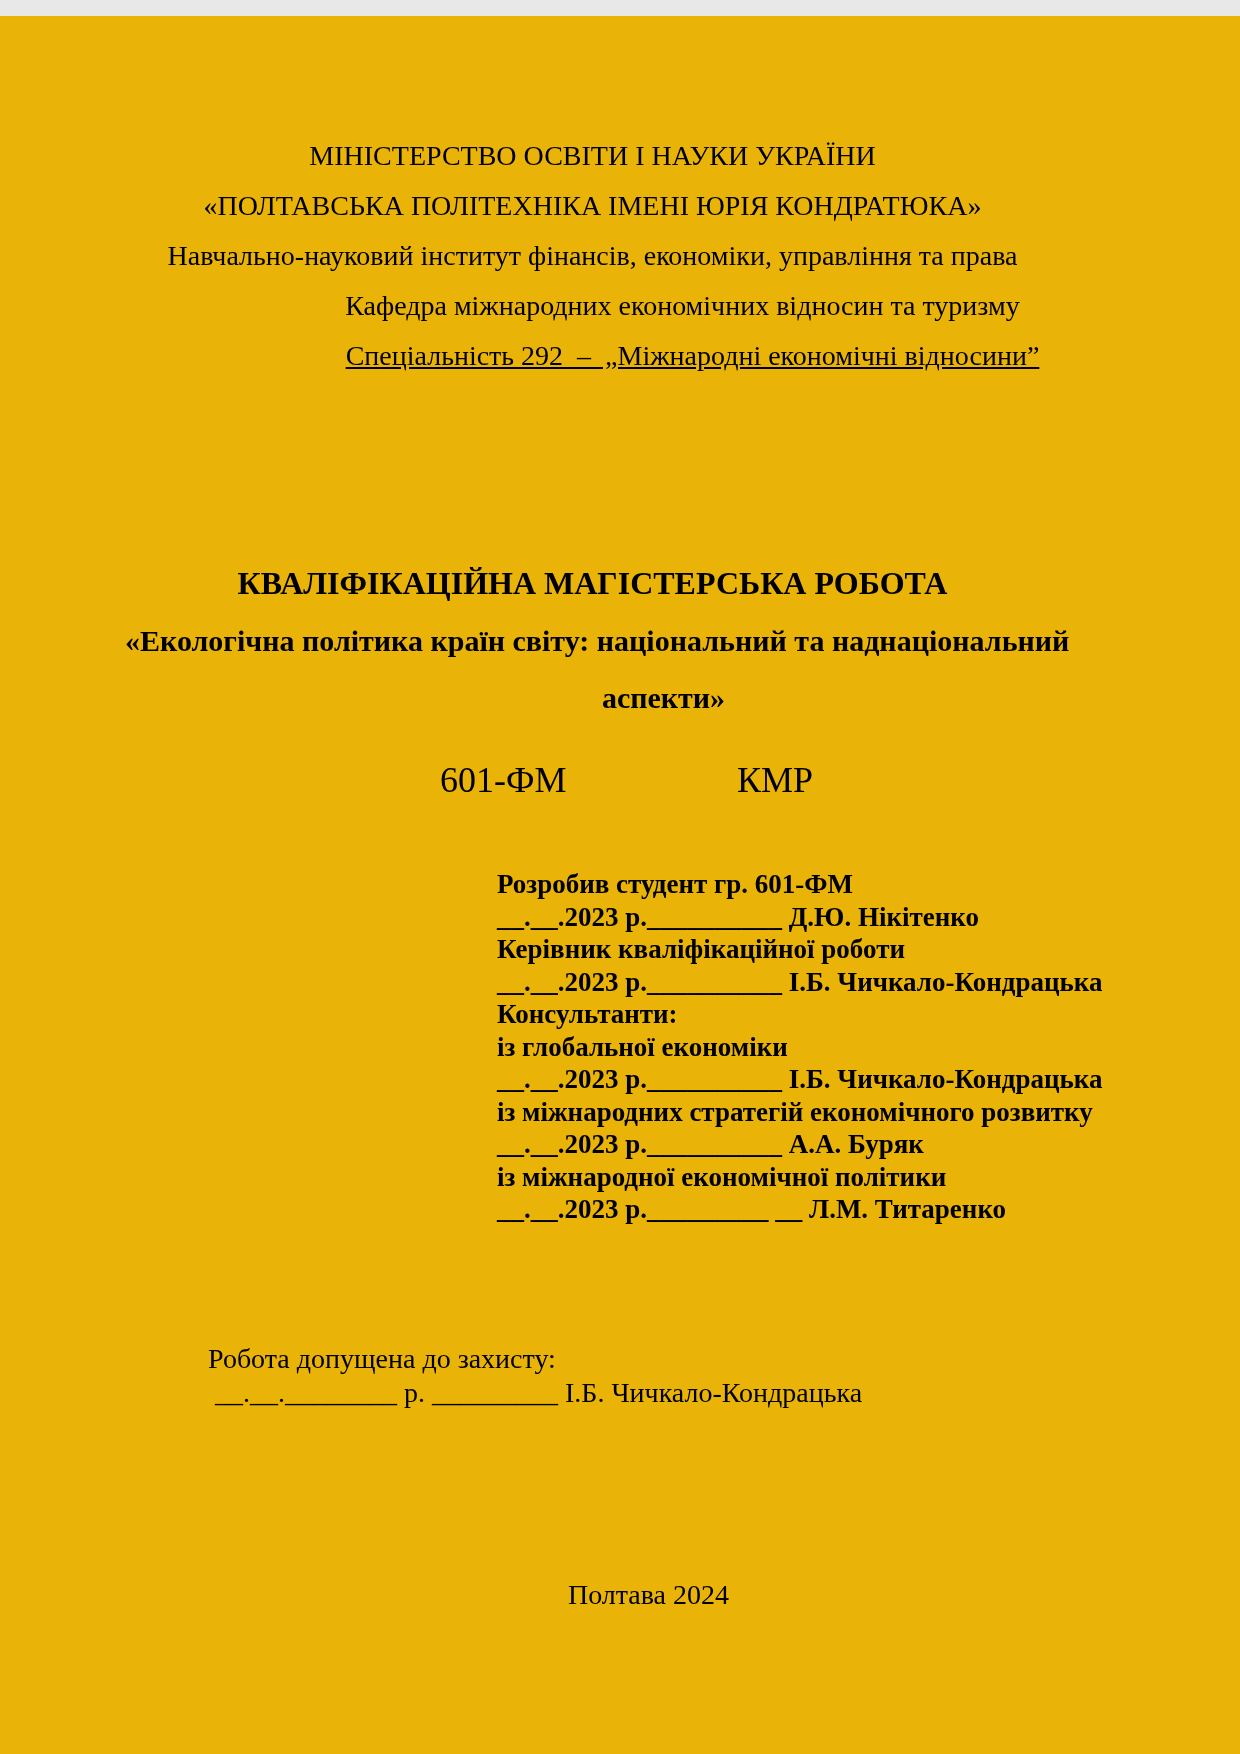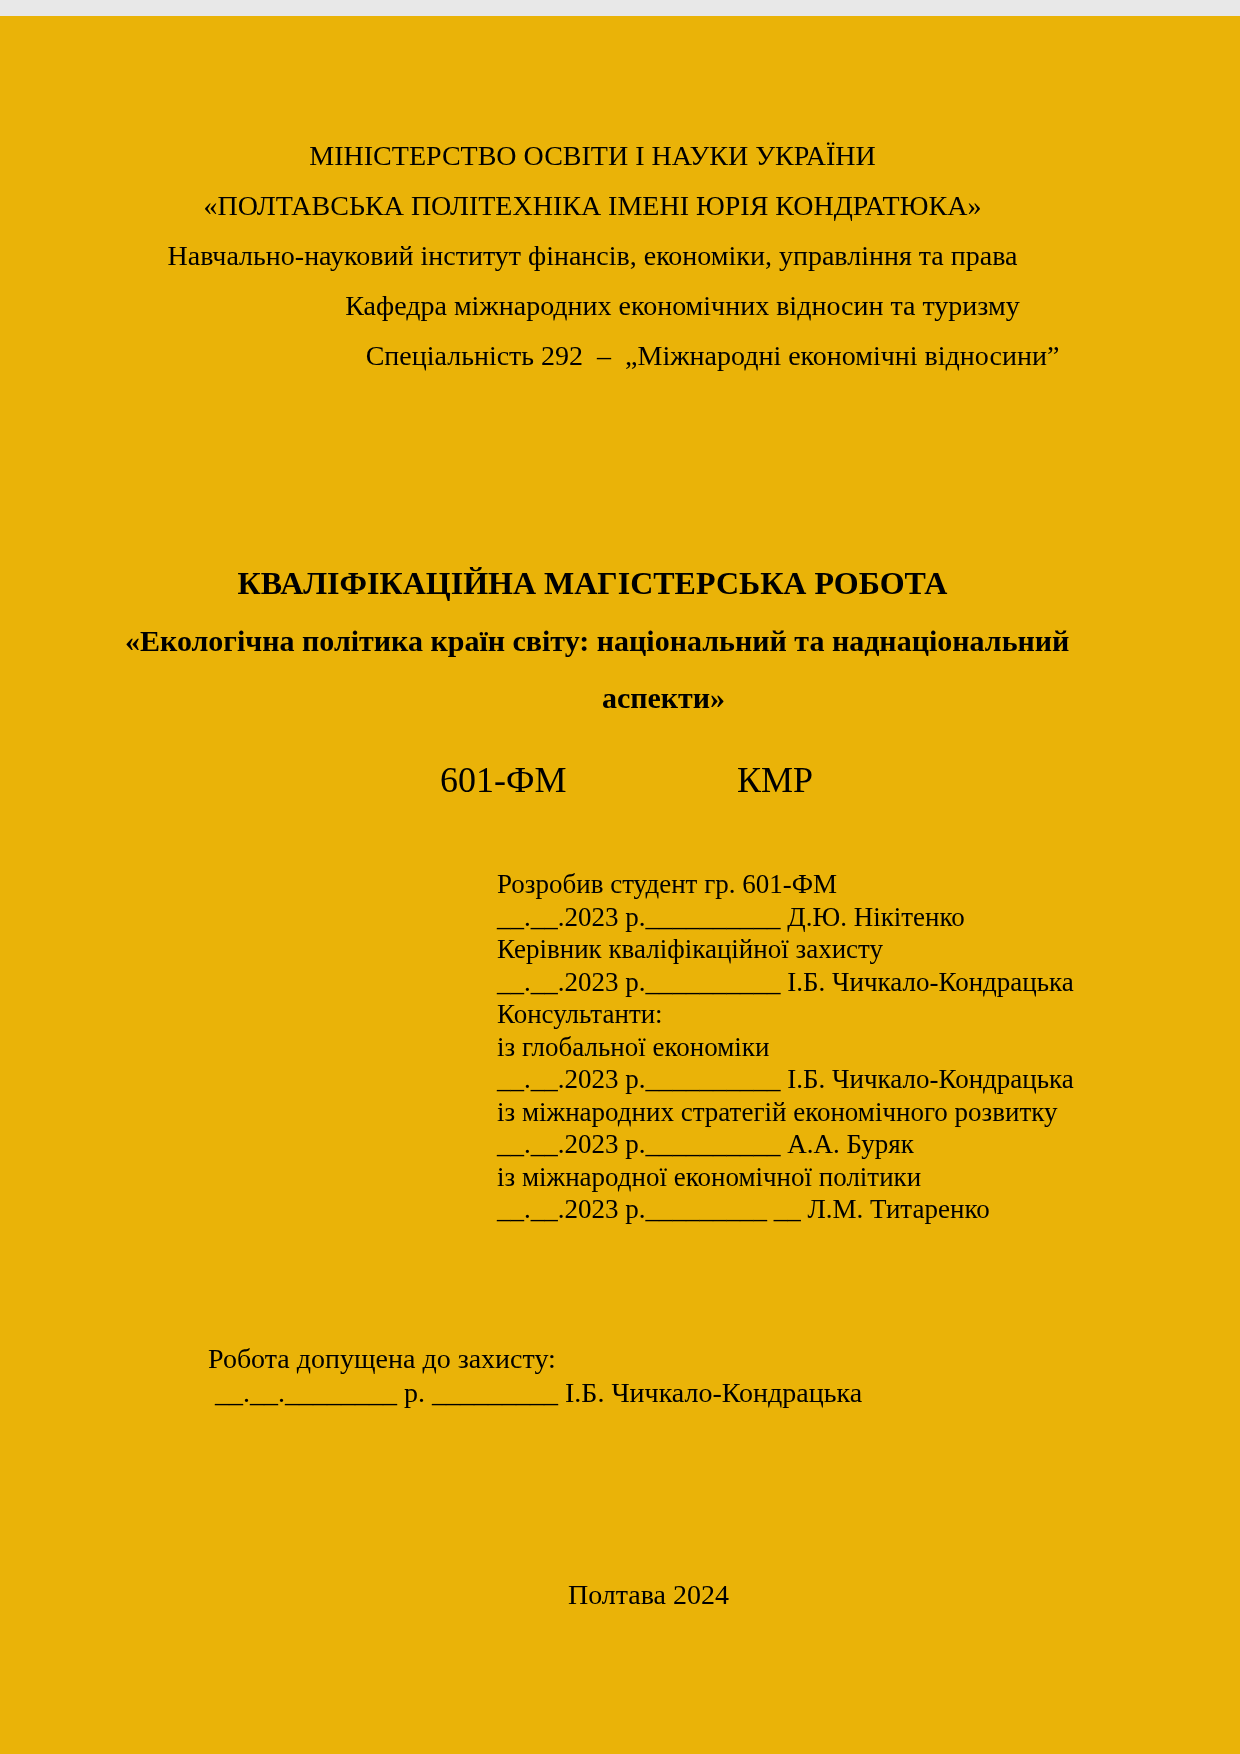--- a/index.html
+++ b/index.html
@@ -20,21 +20,21 @@
   .header-block {
     position: absolute;
     top: 115px;
     left: 125px;
     width: 935px;
     text-align: center;
     font-size: 28px;
     line-height: 50px;
   }
   .header-block .shift-dept { position: relative; left: 90px; }
-  .header-block .shift-spec { position: relative; left: 120px; }
+  .header-block .shift-spec { position: relative; left: 100px; text-decoration: underline; }
 
   
   .title-block {
     position: absolute;
     top: 538px;
     left: 125px;
     width: 935px;
     text-align: center;
     font-weight: bold;
   }
@@ -55,20 +55,21 @@
   .work-code  { position: absolute; left: 612px; top: 0; }
 
   
   .signature-block {
     position: absolute;
     top: 852px;
     left: 497px;
     font-size: 27px;
     line-height: 32.5px;
     text-align: left;
+    font-weight: bold;
   }
 
   
   .admission-block {
     position: absolute;
     top: 1326px;
     left: 208px;
     font-size: 28px;
     line-height: 33.5px;
     text-align: left;
@@ -106,21 +107,21 @@
   </div>
 
   <div class="codes-row">
     <span class="line group-code">601-ФМ</span>
     <span class="line work-code">КМР</span>
   </div>
 
   <div class="signature-block">
     <div class="line">Розробив студент гр. 601-ФМ</div>
     <div class="line">__.__.2023 р.__________ Д.Ю. Нікітенко</div>
-    <div class="line">Керівник кваліфікаційної захисту</div>
+    <div class="line">Керівник кваліфікаційної роботи</div>
     <div class="line">__.__.2023 р.__________ І.Б. Чичкало-Кондрацька</div>
     <div class="line">Консультанти:</div>
     <div class="line">із глобальної економіки</div>
     <div class="line">__.__.2023 р.__________ І.Б. Чичкало-Кондрацька</div>
     <div class="line">із міжнародних стратегій економічного розвитку</div>
     <div class="line">__.__.2023 р.__________ А.А. Буряк</div>
     <div class="line">із міжнародної економічної політики</div>
     <div class="line">__.__.2023 р._________ __ Л.М. Титаренко</div>
   </div>
 

